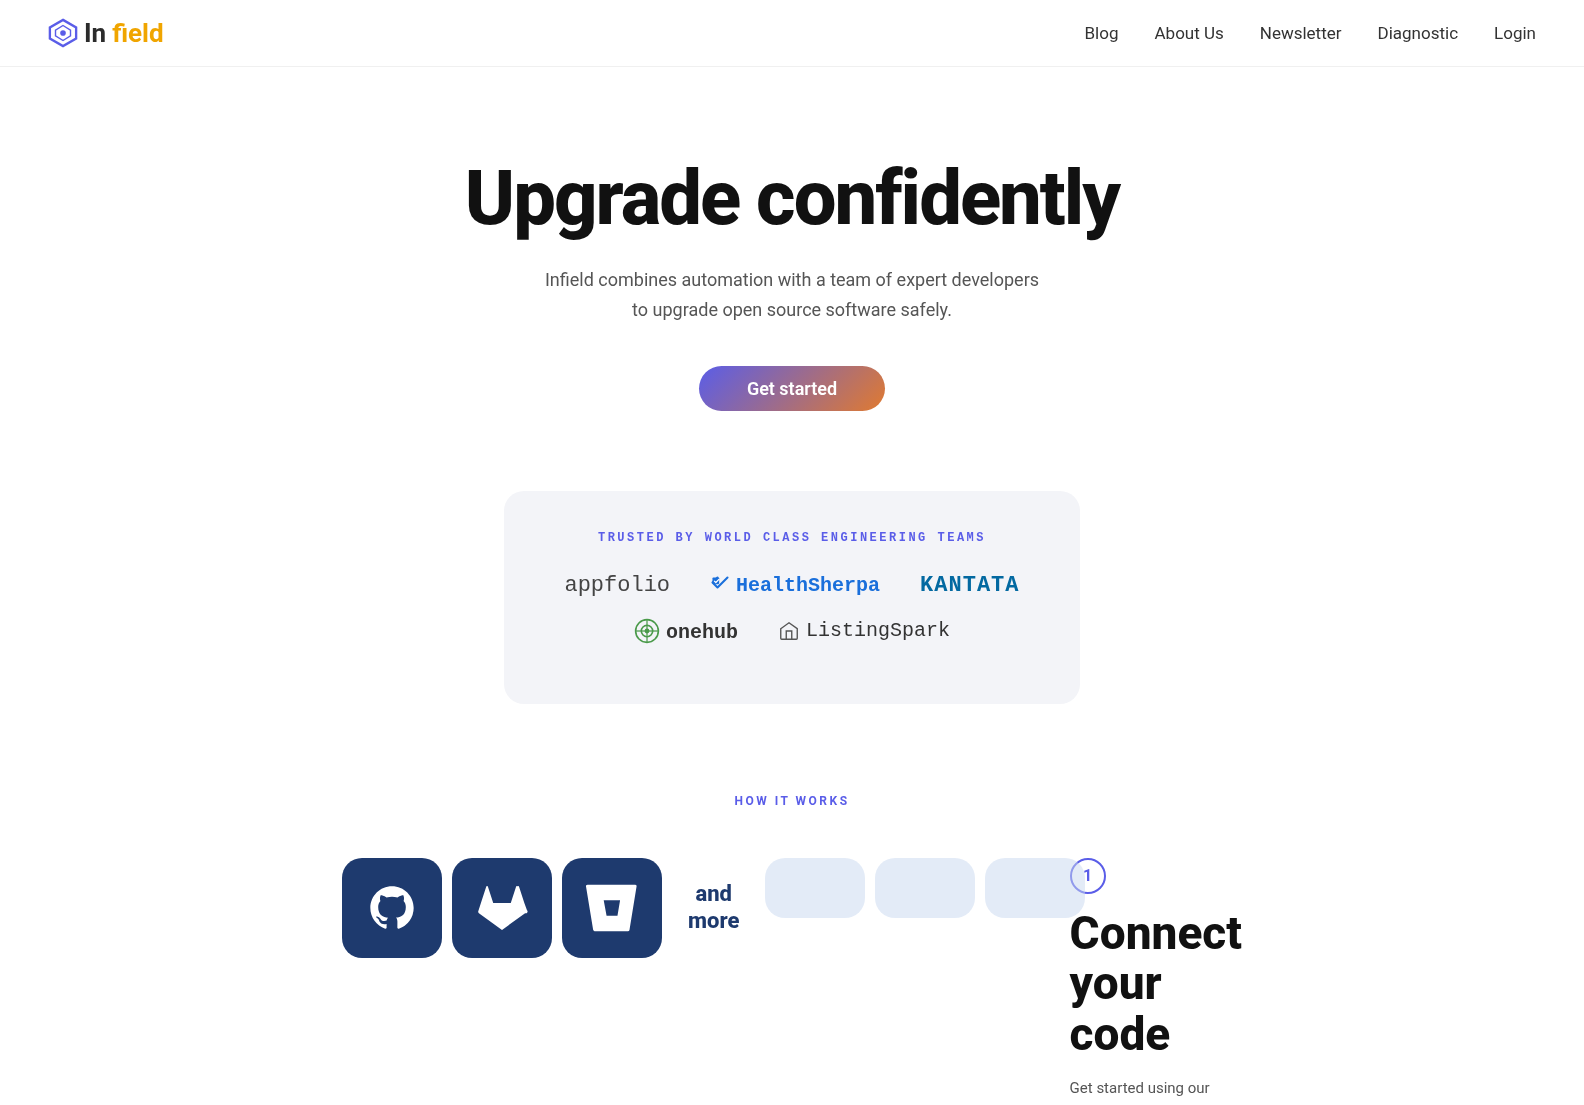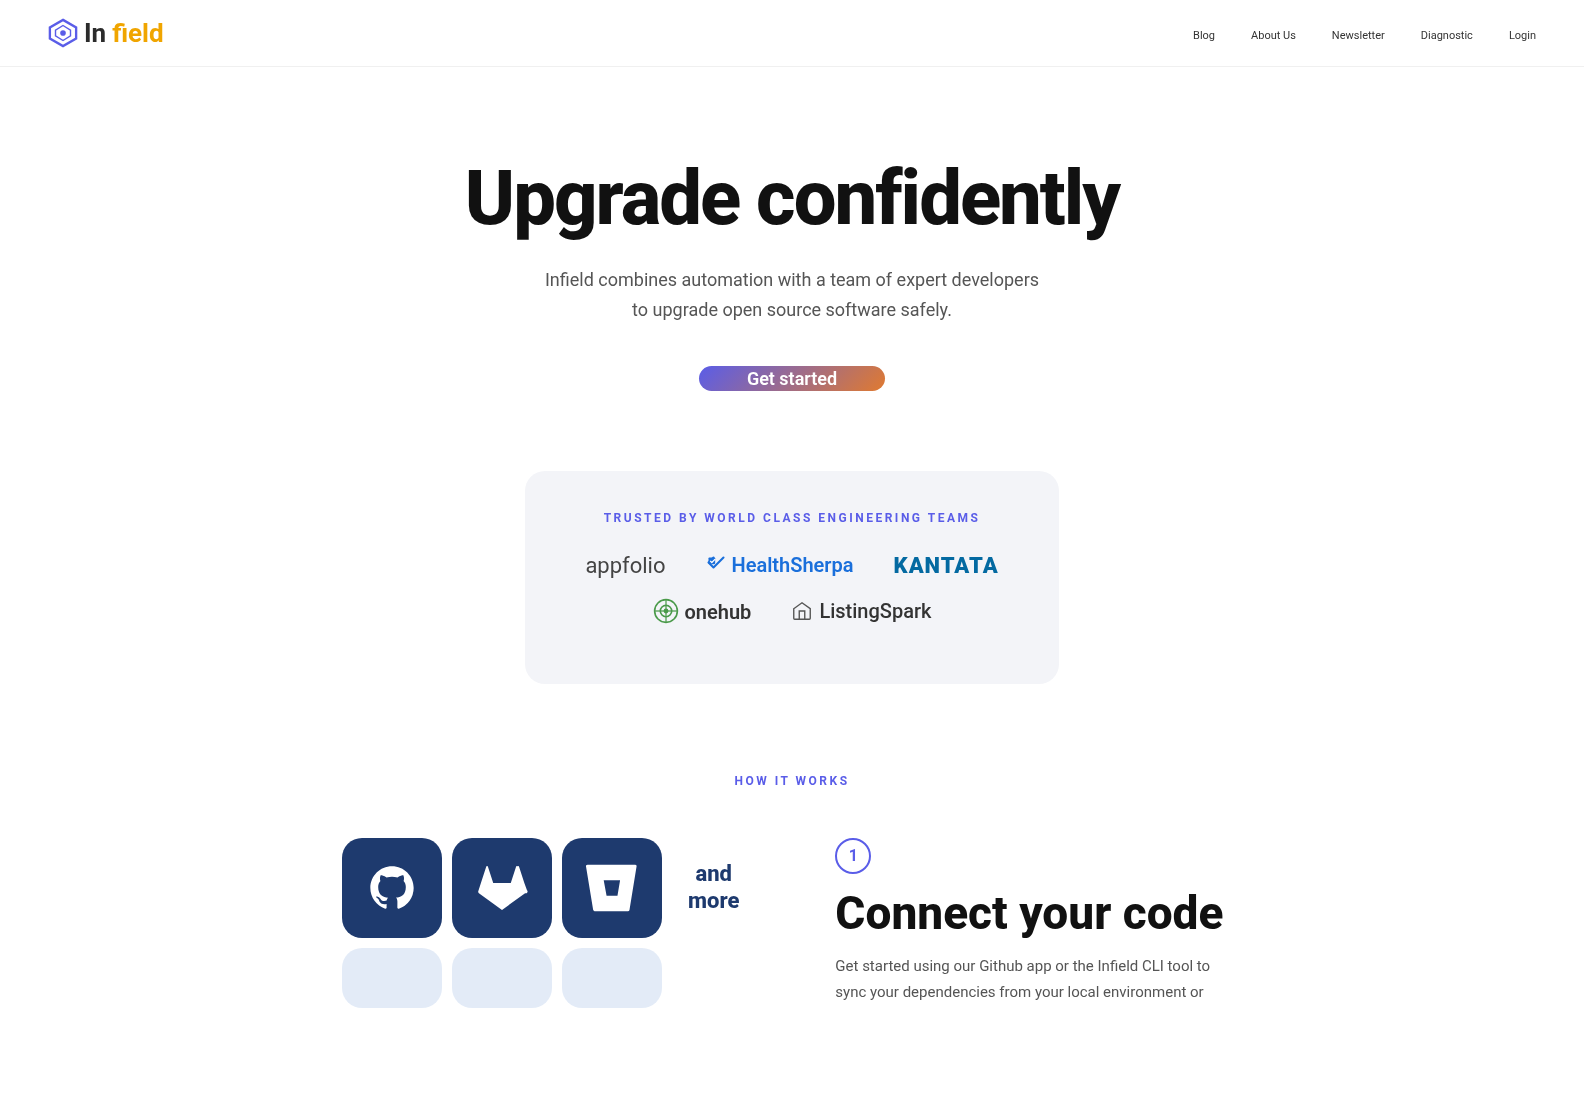--- a/index.html
+++ b/index.html
@@ -30,21 +30,21 @@
     .logo-text-in { color: #2b2b2b; }
     .logo-text-field { color: #f0a500; }
     .nav-links {
       display: flex;
       gap: 36px;
       list-style: none;
     }
     .nav-links a {
       text-decoration: none;
       color: #333;
-      font-size: 11px;
+      font-size: 17px;
       font-weight: 400;
     }
 
     
     .hero {
       text-align: center;
       padding: 90px 24px 60px;
     }
     .hero h1 {
       font-size: 76px;
@@ -55,21 +55,21 @@
       letter-spacing: -2px;
     }
     .hero p {
       font-size: 18px;
       color: #555;
       line-height: 1.7;
       margin-bottom: 40px;
     }
     .cta-btn {
       display: inline-block;
-      padding: 2px 48px;
+      padding: 12px 48px;
       font-size: 18px;
       font-weight: 600;
       color: #fff;
       background: linear-gradient(135deg, #5a5de8 0%, #e07a30 100%);
       border: none;
       border-radius: 40px;
       cursor: pointer;
       text-decoration: none;
     }
 
@@ -140,21 +140,21 @@
     }
     .how-content {
       display: flex;
       align-items: flex-start;
       gap: 80px;
       max-width: 900px;
       margin: 0 auto;
     }
     .how-icons-col {
       display: flex;
-      flex-direction: column;
+      flex-direction: row;
       gap: 10px;
       min-width: 340px;
     }
     .icons-row {
       display: flex;
       gap: 10px;
       justify-content: flex-start;
     }
     .code-icon-box {
       width: 100px;
@@ -239,21 +239,21 @@
 
 <section class="hero">
   <h1>Upgrade confidently</h1>
   <p>
     <span>Infield combines automation with a team of expert developers</span><br>
     <span>to upgrade open source software safely.</span>
   </p>
   <a href="#" class="cta-btn">Get started</a>
 </section>
 
-<div style="display:flex;justify-content:center;padding:0 24px;">
+<div style="display:flex;justify-content:center;padding:0 24px;font-family:Liberation Mono, monospace;">
   <div class="trusted-section">
     <div class="trusted-label">TRUSTED BY WORLD CLASS ENGINEERING TEAMS</div>
     <div class="logos-row">
 
       <span class="logo-brand logo-appfolio">appfolio</span>
 
       <span class="logo-brand logo-healthsherpa">
         <svg class="check-icon" viewBox="0 0 24 24">
           <path d="M9 3L3 9l6 6L21 3" fill="none" stroke="#1a6fdb" stroke-width="2.5" stroke-linecap="round" stroke-linejoin="round"></path>
           <rect x="3" y="3" width="8" height="8" rx="1" fill="#1a6fdb"></rect>

